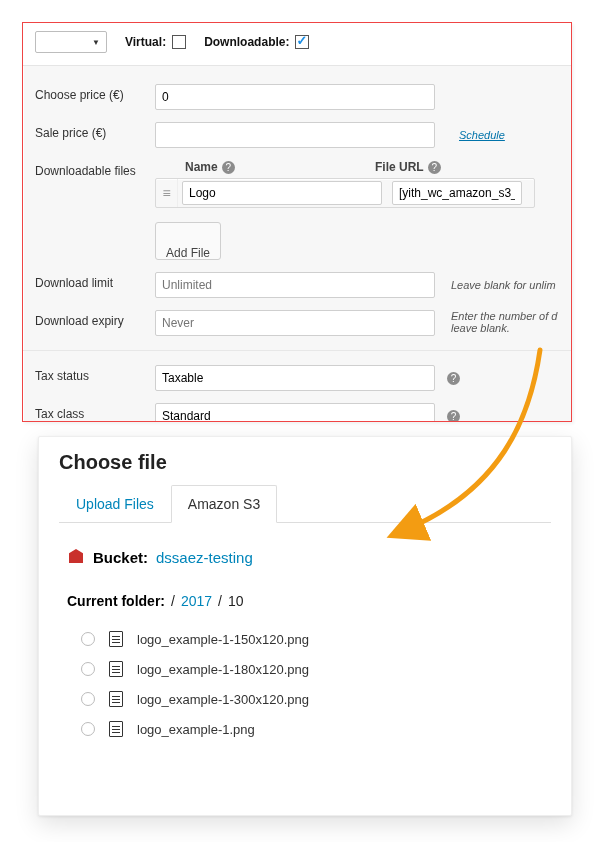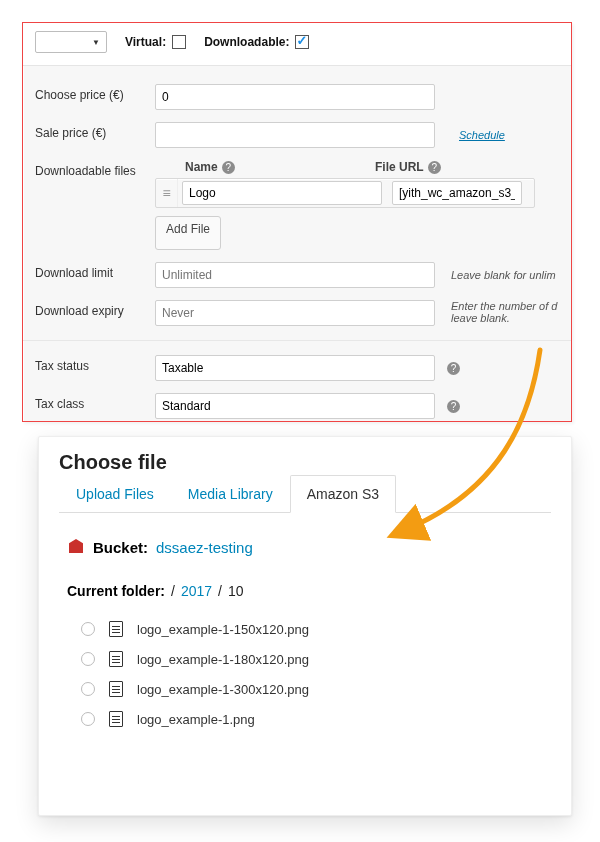--- a/index.html
+++ b/index.html
@@ -76,44 +76,44 @@
   .drag {
     width:22px; text-align:center; color:#999; font-size:14px; line-height:1; border-right:1px solid #eee; height:100%; display:flex; align-items:center; justify-content:center;
   }
   .cell { height:100%; display:flex; align-items:center; }
   .cell input { height:24px; border:1px solid #cfcfcf; font-size:12px; padding:0 6px; border-radius:2px; }
   .cell.name { width: 210px; padding: 0 4px; }
   .cell.name input { width: 200px; }
   .cell.url { flex:1; padding:0 4px; overflow:hidden;}
   .cell.url input { width: 130px; }
   .btn {
-    display:inline-block; height:34px; line-height:24px; padding:0 10px;
+    display:inline-block; height:34px; line-height:24px; padding:18px 10px;
     border:1px solid #cfcfcf; border-radius:3px; background:#fafafa;
-    font-size:12px; color:#444; 
+    font-size:12px; color:#444; margin-top:6px;
   }
   .sep { border-top:1px solid #e7e7e7; margin:8px -12px; }
   .wide-input{width:280px;}
   .sel-wide{width:280px;}
   .sel {
     -webkit-appearance:none; appearance:none;
     background-image: linear-gradient(45deg, transparent 50%, #555 50%), linear-gradient(135deg, #555 50%, transparent 50%);
     background-position: right 10px top 10px, right 5px top 10px;
     background-size: 5px 5px, 5px 5px;
     background-repeat: no-repeat;
   }
 
   
   .bottom-panel {
     position:absolute; left:38px; top:436px;
     width:534px; height:380px;
     background:#fff; border:1px solid #eee; border-radius:2px;
     box-shadow: 0 8px 24px rgba(0,0,0,.12), 0 1px 3px rgba(0,0,0,.08);
     padding: 14px 20px 20px 20px;
   }
-  .bp-title { font-size:20px; font-weight:bold; color:#222; }
+  .bp-title { font-size:20px; font-weight:bold; color:#222; margin-bottom:10px; }
   .tabs { display:flex; border-bottom:1px solid #ddd; margin-bottom:26px; }
   .tab {
     padding:10px 16px; font-size:14px; color:#0085ba; border:1px solid transparent;
     border-bottom:none; position:relative; top:1px;
   }
   .tab.active {
     color:#333; border:1px solid #ddd; border-bottom:1px solid #fff;
     background:#fff; border-radius:2px 2px 0 0;
   }
 
@@ -235,21 +235,20 @@
     </div>
 
   </div>
 </div>
 
 <div class="bottom-panel">
   <div class="bp-title">Choose file</div>
 
   <div class="tabs">
     <div class="tab">Upload Files</div>
-    <div class="tab">Media Library</div>
     <div class="tab active">Amazon S3</div>
   </div>
 
   <div class="bucket-line">
     <span class="bucket-icon"></span>
     <span class="bucket-label">Bucket:</span>
     <span class="bucket-name">dssaez-testing</span>
   </div>
 
   <div class="folder-line">

